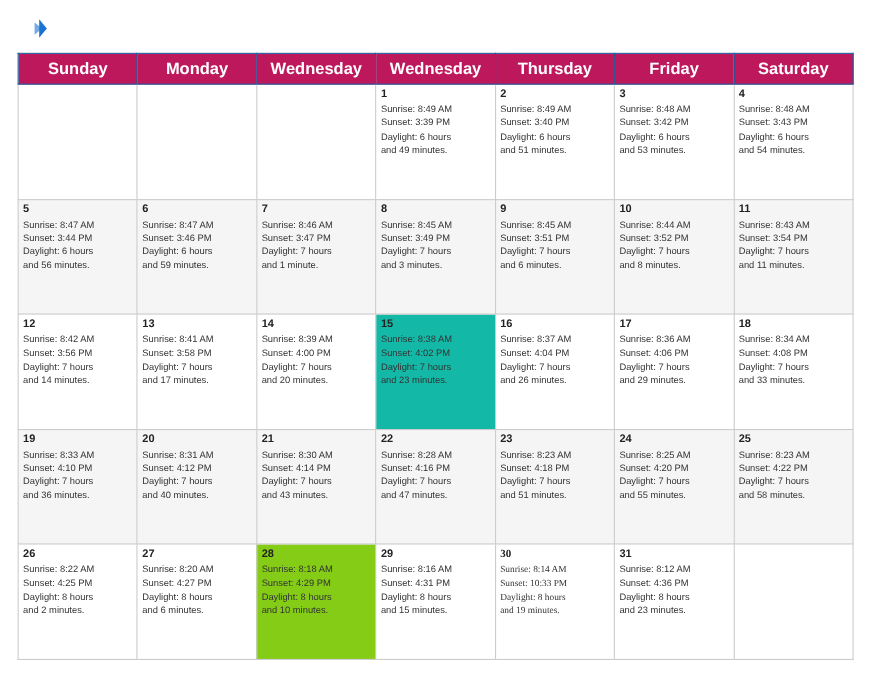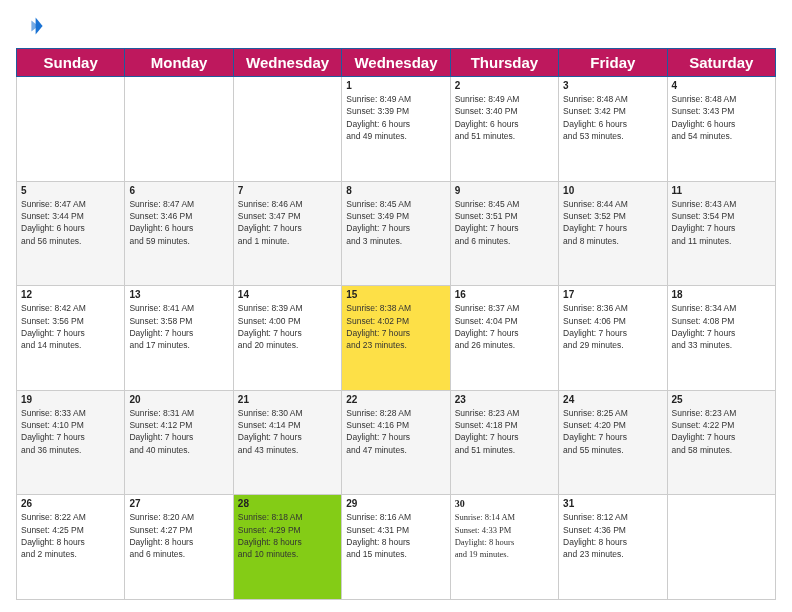--- a/index.html
+++ b/index.html
@@ -229,21 +229,21 @@
 Daylight: 7 hours
 and 17 minutes.</div>
           </td>
           <td style="background: rgb(255, 255, 255);">
             <span class="day-num">14</span>
             <div class="day-info" style="white-space: pre-line;">Sunrise: 8:39 AM
 Sunset: 4:00 PM
 Daylight: 7 hours
 and 20 minutes.</div>
           </td>
-          <td style="background: #fde047;">
+          <td style="background: #14b8a6;">
             <span class="day-num">15</span>
             <div class="day-info" style="white-space: pre-line;">Sunrise: 8:38 AM
 Sunset: 4:02 PM
 Daylight: 7 hours
 and 23 minutes.</div>
           </td>
           <td style="background: rgb(255, 255, 255);">
             <span class="day-num">16</span>
             <div class="day-info" style="white-space: pre-line;">Sunrise: 8:37 AM
 Sunset: 4:04 PM
@@ -341,21 +341,21 @@
           <td style="background: rgb(255, 255, 255);">
             <span class="day-num">29</span>
             <div class="day-info" style="white-space: pre-line;">Sunrise: 8:16 AM
 Sunset: 4:31 PM
 Daylight: 8 hours
 and 15 minutes.</div>
           </td>
           <td style="background: rgb(255, 255, 255); font-family: Liberation Serif, serif;">
             <span class="day-num">30</span>
             <div class="day-info" style="white-space: pre-line;">Sunrise: 8:14 AM
-Sunset: 4:33 PM
+Sunset: 10:33 PM
 Daylight: 8 hours
 and 19 minutes.</div>
           </td>
           <td style="background: rgb(255, 255, 255);">
             <span class="day-num">31</span>
             <div class="day-info" style="white-space: pre-line;">Sunrise: 8:12 AM
 Sunset: 4:36 PM
 Daylight: 8 hours
 and 23 minutes.</div>
           </td>

